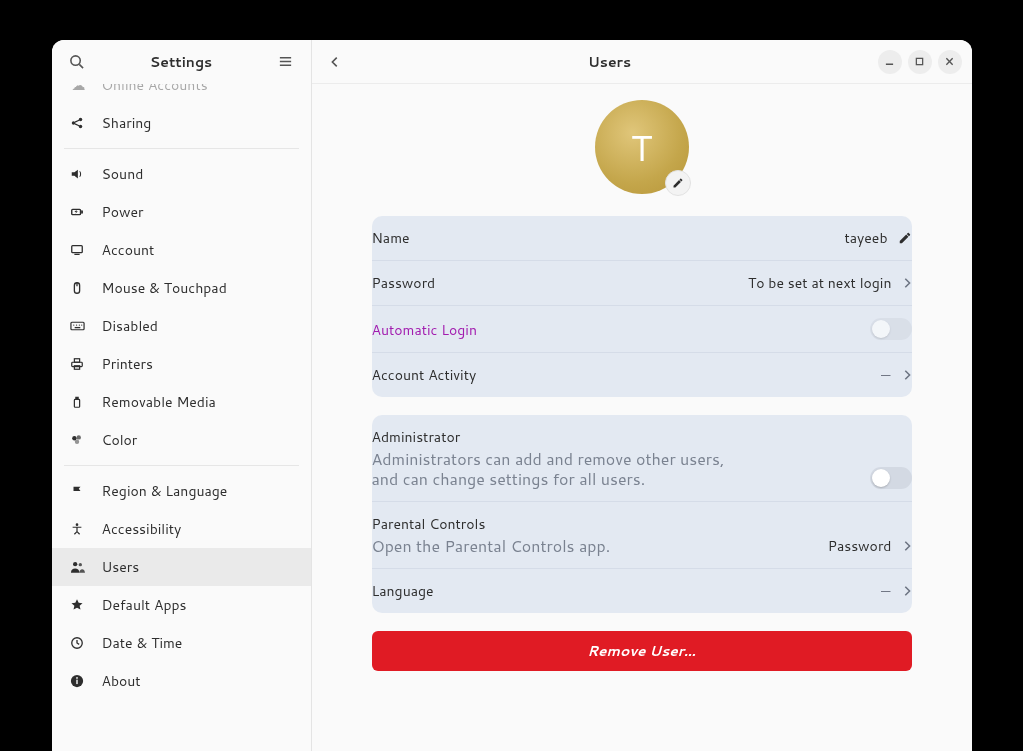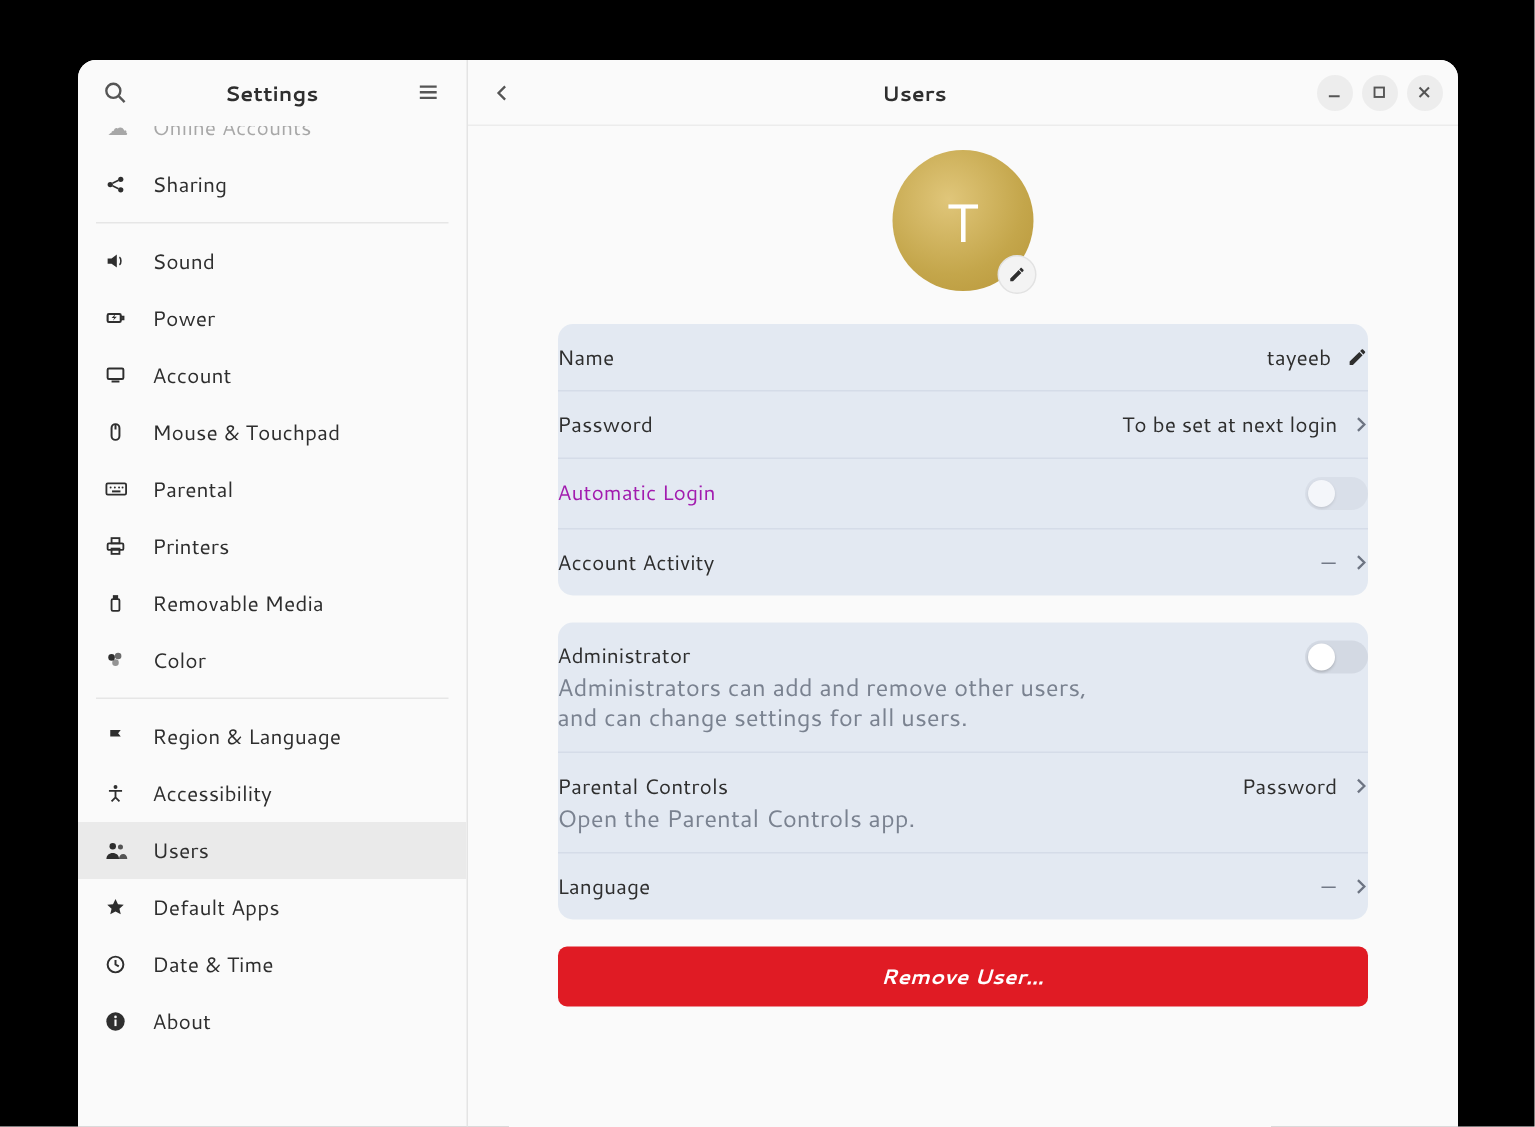--- a/index.html
+++ b/index.html
@@ -132,21 +132,21 @@
   }
 
   .card {
     background: #e3e9f2;
     border-radius: 10px;
     overflow: hidden;
     margin-bottom: 18px;
   }
   .row {
     display: flex;
-    align-items: flex-start;
+    align-items: flex-end;
     padding: 12px 0;
     border-bottom: 1px solid #d5dce8;
     min-height: 44px;
   }
   .row:last-child { border-bottom: none; gap: 14px; }
   .row .label { flex: 0 0 auto; color: #2e2e2e; }
   .row .label.dim { color: #a21caf; }
   .row .desc { font-size: 16px; color: #7a8290; margin-top: 2px; max-width: 360px; line-height: 1.25; }
   .row .labelcol { flex: 1; display:flex; flex-direction:column; }
   .row .value { color: #2e2e2e; display: flex; align-items: center; gap: 10px; }
@@ -272,21 +272,21 @@
         <span class="icon">
           <svg width="15" height="14" viewBox="0 0 16 14" fill="currentColor">
               <rect x="1" y="3" width="14" height="8" rx="1" fill="none" stroke="currentColor" stroke-width="1.3"></rect>
               <circle cx="4" cy="6" r=".7"></circle>
               <circle cx="7" cy="6" r=".7"></circle>
               <circle cx="10" cy="6" r=".7"></circle>
               <circle cx="12.5" cy="6" r=".7"></circle>
               <rect x="5" y="8" width="6" height="1.4"></rect>
             </svg>
         </span>
-        <span>Parental</span>
+        <span>Disabled</span>
       </div>
       <div class="sb-item">
         <span class="icon">
           <svg width="14" height="14" viewBox="0 0 16 16" fill="none" stroke="currentColor" stroke-width="1.4">
               <rect x="2" y="6" width="12" height="5" rx="1"></rect>
               <rect x="5" y="2" width="6" height="4"></rect>
               <rect x="5" y="10" width="6" height="4"></rect>
             </svg>
         </span>
         <span>Printers</span>

